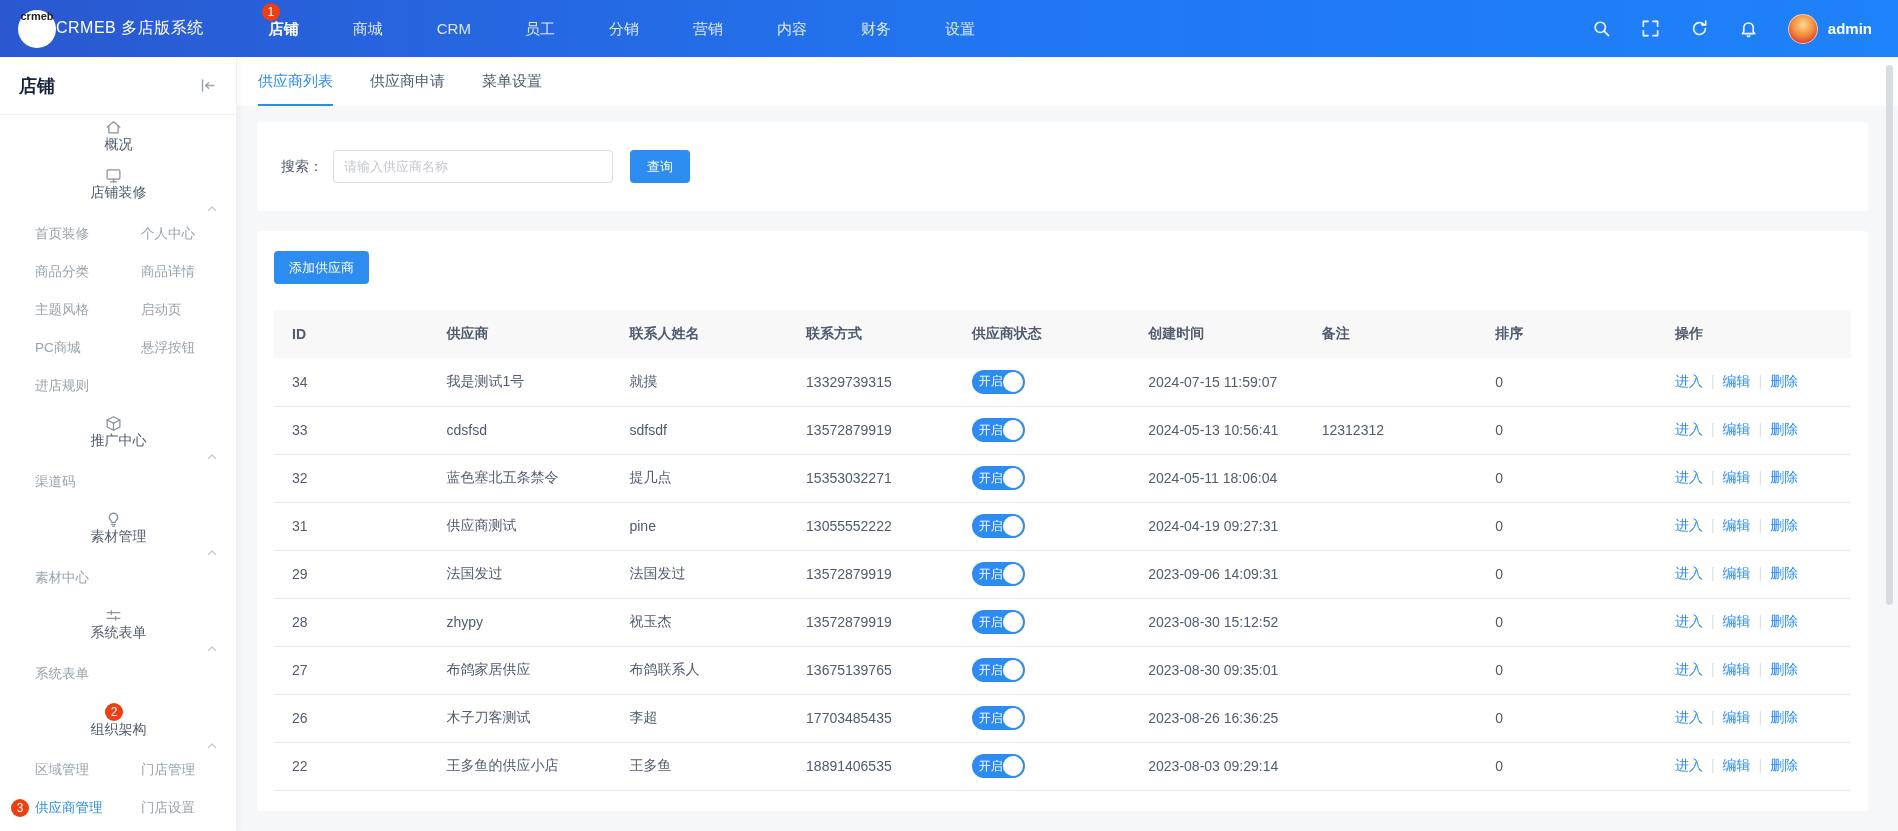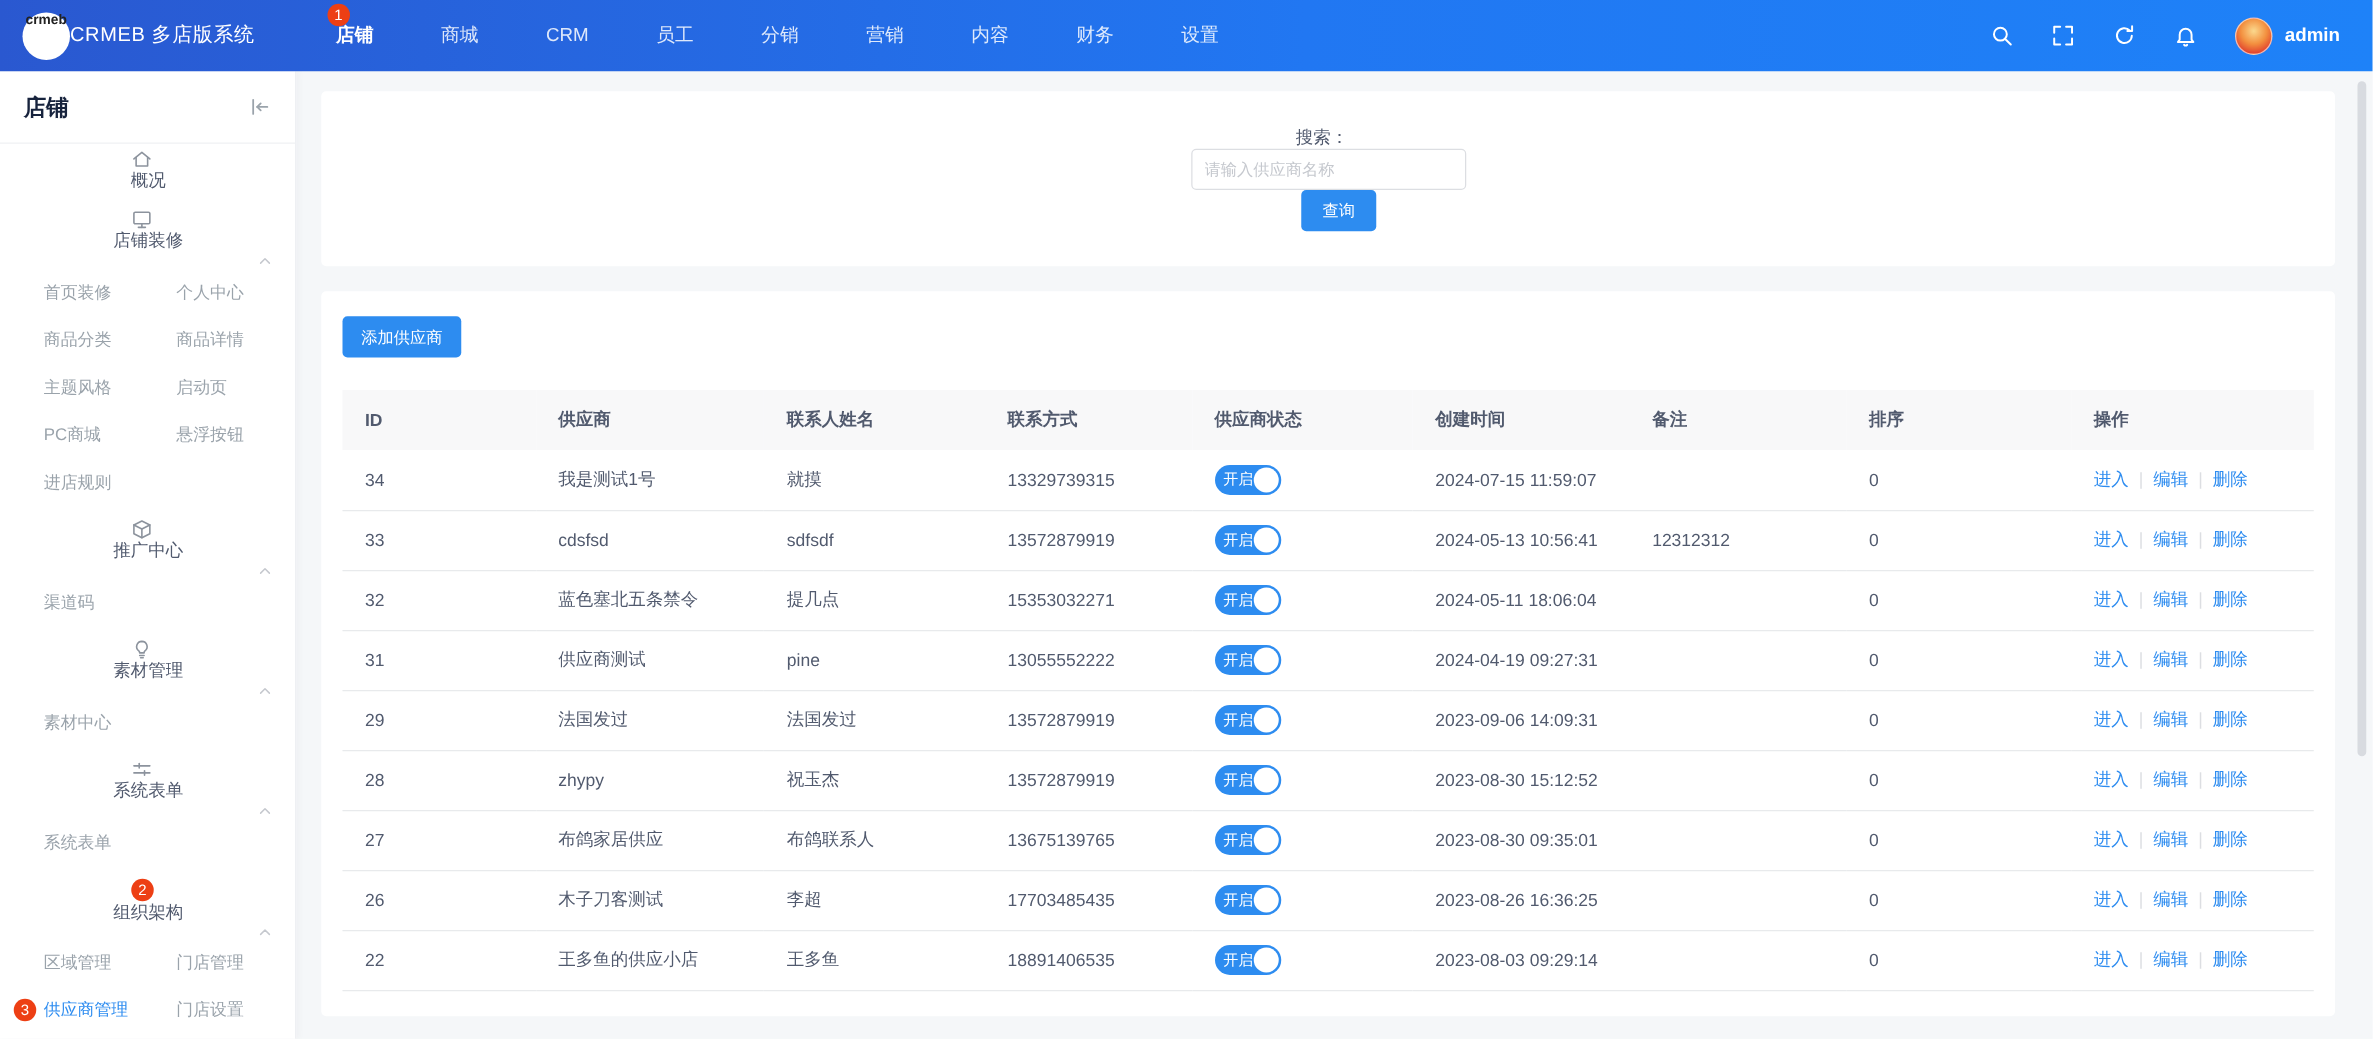--- a/index.html
+++ b/index.html
@@ -51,24 +51,24 @@
   .child-item.active { color:#2d8cf0; }
   .child-item .side-badge { position:absolute; left:-24px; top:10px; margin:0; }
 
   
   .main { position:absolute; top:57px; left:237px; width:1661px; height:774px; overflow:hidden; }
   .tabbar { background:#fff; height:49px; display:flex; padding-left:21px; }
   .tab { margin-right:37px; font-size:15px; color:#515a6e; line-height:47px; cursor:pointer;
     border-bottom:2px solid transparent; }
   .tab.active { color:#2d8cf0; border-bottom-color:#2d8cf0; }
 
-  .card { background:#fff; border-radius:4px; margin:16px 30px 0 20px;flex-direction:column; }
+  .card { background:#fff; border-radius:4px; margin:16px 30px 0 20px; }
   .search-card { padding:28px 24px; display:flex; align-items:center; }
   .search-label { font-size:14px; color:#515a6e; margin-right:10px; }
-  .search-input { width:220px; height:33px; border:1px solid #dcdee2; border-radius:4px;
+  .search-input { width:280px; height:33px; border:1px solid #dcdee2; border-radius:4px;
     padding:0 10px; font-size:13px; color:#515a6e; outline:none; }
   .search-input::placeholder { color:#c5c8ce; }
   .btn { display:inline-block; border:none; background:#2d8cf0; color:#fff; font-size:13px;
     border-radius:4px; cursor:pointer; font-family:inherit; }
   .query-btn { height:33px; padding:0 17px; margin-left:17px; }
 
   .table-card { margin-top:20px; padding:20px 17px; }
   .add-btn { height:33px; padding:0 15px; }
   table { width:100%; border-collapse:collapse; table-layout:fixed; margin-top:26px; }
   thead th { background:#f8f8f9; height:48px; text-align:left; padding-left:18px;
@@ -231,20 +231,25 @@
       <div class="menu-children">
         <div class="child-item">区域管理</div>
         <div class="child-item">门店管理</div>
         <div class="child-item active">供应商管理<span class="side-badge">3</span></div>
         <div class="child-item">门店设置</div>
       </div>
     </div>
 </div>
 
 <div class="main">
+  <div class="tabbar">
+      <div class="tab active">供应商列表</div>
+      <div class="tab">供应商申请</div>
+      <div class="tab">菜单设置</div>
+    </div>
 
   <div class="card search-card">
     <span class="search-label">搜索：</span>
     <input class="search-input" type="text" placeholder="请输入供应商名称" style="">
     <button class="btn query-btn">查询</button>
   </div>
 
   <div class="card table-card">
     <button class="btn add-btn">添加供应商</button>
     <table>

